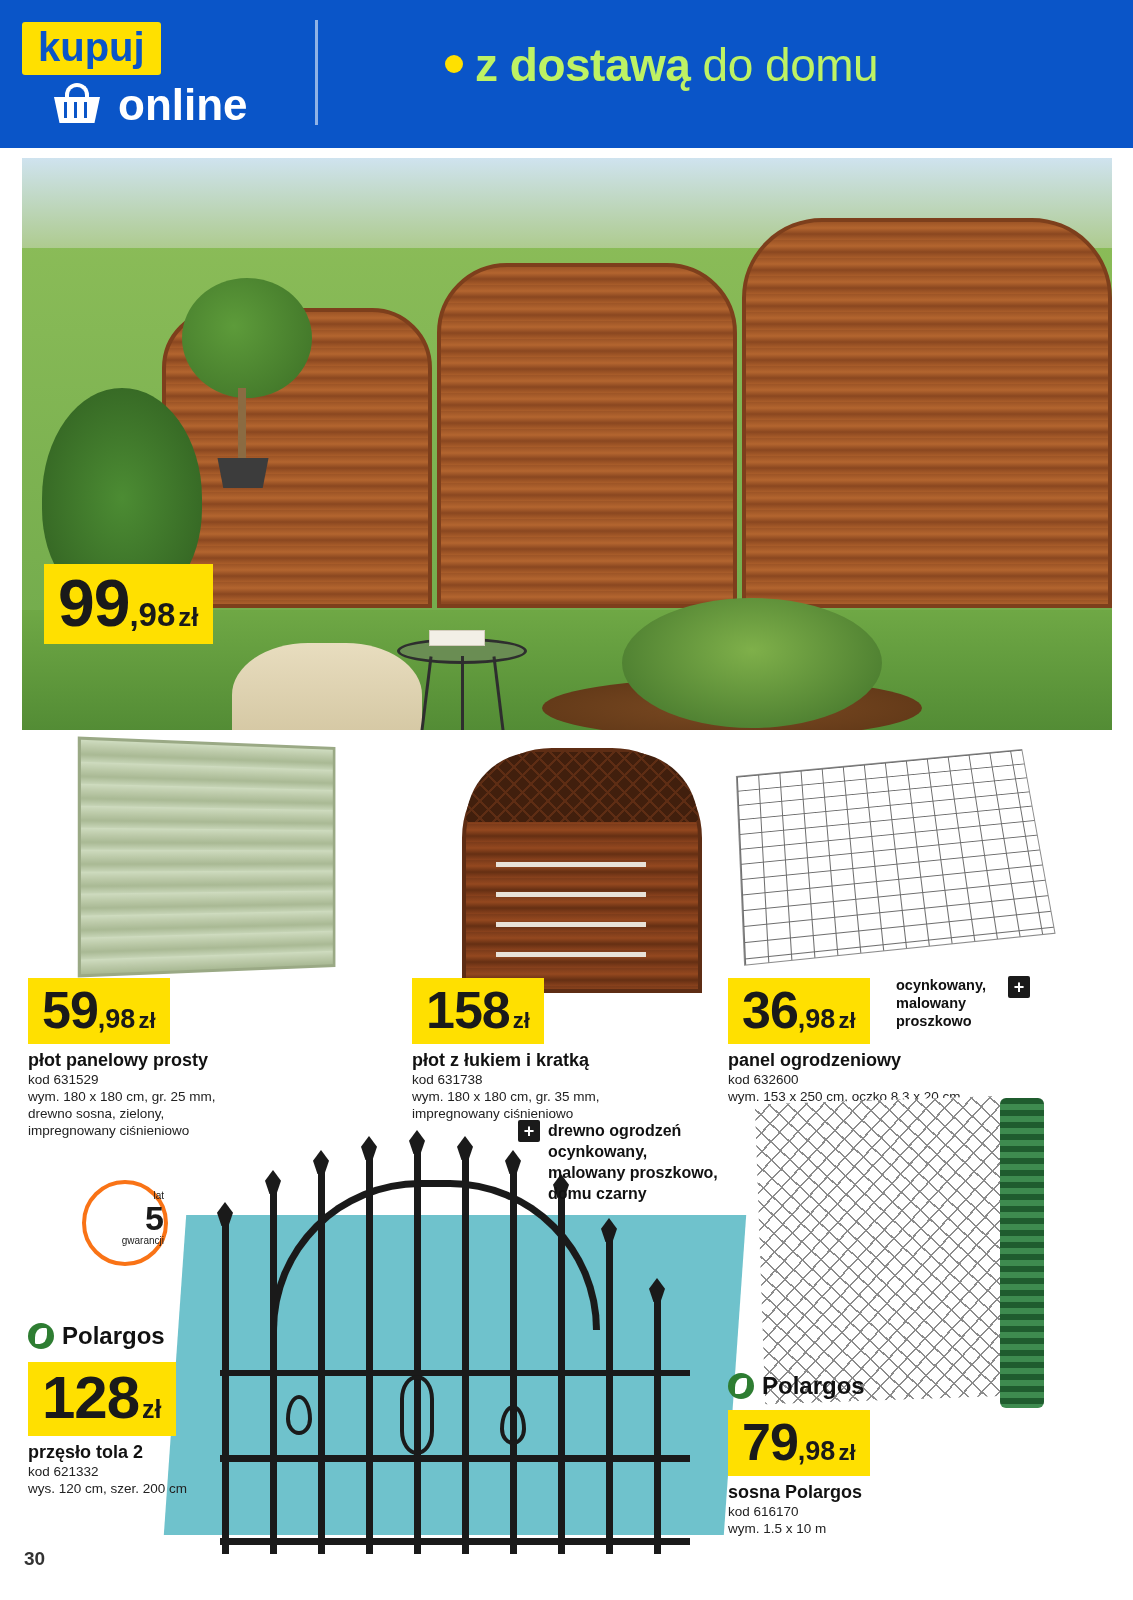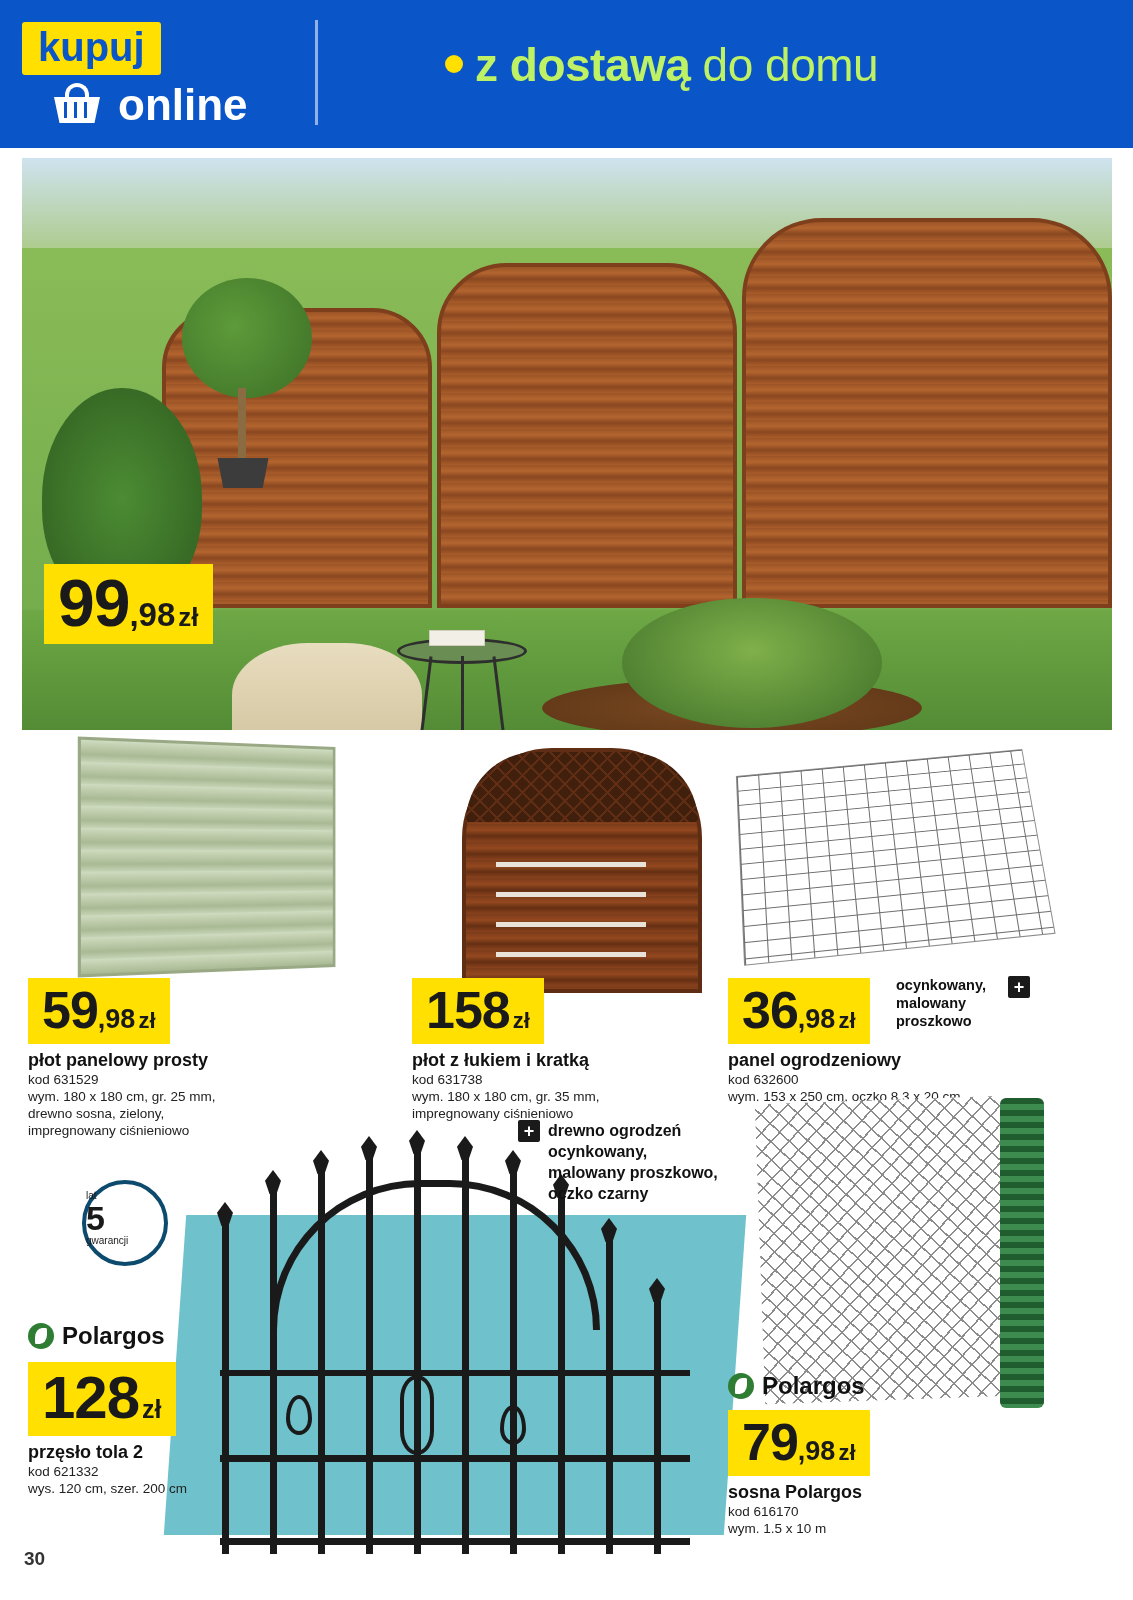--- a/index.html
+++ b/index.html
@@ -234,22 +234,22 @@
   }
   .diamond-orn {
     position:absolute; width:34px; height:80px;
     border:4px solid #1a1a1a;
     border-radius:50%/30%;
     transform:rotate(0deg);
   }
 
   .guarantee {
     position:absolute; left:82px; top:1180px; width:86px; height:86px;
-    border:4px solid #0c4a6e; border-radius:50%;
-    text-align:left; color:#1a1a1a;
+    border:4px solid #f97316; border-radius:50%;
+    text-align:right; color:#1a1a1a;
   }
   .guarantee .lat { font-size:10px; line-height:11px; margin-top:6px; }
   .guarantee .num { font-size:34px; font-weight:bold; line-height:34px; }
   .guarantee .gw  { font-size:10px; line-height:11px; }
 
   .polargos-logo { display:flex; align-items:center; gap:8px; }
   .polargos-logo .mark {
     width:26px; height:26px; border-radius:50%; background:#2e7d32;
     position:relative;
   }
@@ -416,21 +416,21 @@
   <div class="scroll-orn" style="left:300px; top:285px;"></div>
 </div>
 
 <div style="position:absolute; left:518px; top:1120px; width:280px;">
   <div style="display:flex; gap:8px; align-items:flex-start;">
     <span class="plus-badge">+</span>
     <div>
       <div class="badge-note" style="font-size:16px; line-height:21px;">drewno ogrodzeń</div>
       <div class="badge-note" style="font-size:16px; line-height:21px;">ocynkowany,</div>
       <div class="badge-note" style="font-size:16px; line-height:21px;">malowany proszkowo,</div>
-      <div class="badge-note" style="font-size:16px; line-height:21px;">oczko czarny</div>
+      <div class="badge-note" style="font-size:16px; line-height:21px;">domu czarny</div>
     </div>
   </div>
 </div>
 
 <div class="guarantee">
   <div class="lat">lat</div>
   <div class="num">5</div>
   <div class="gw">gwarancji</div>
 </div>
 

